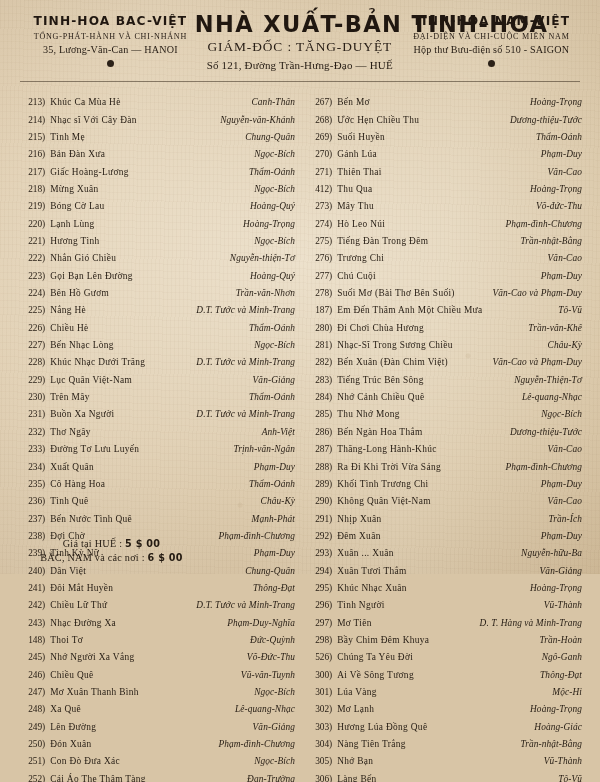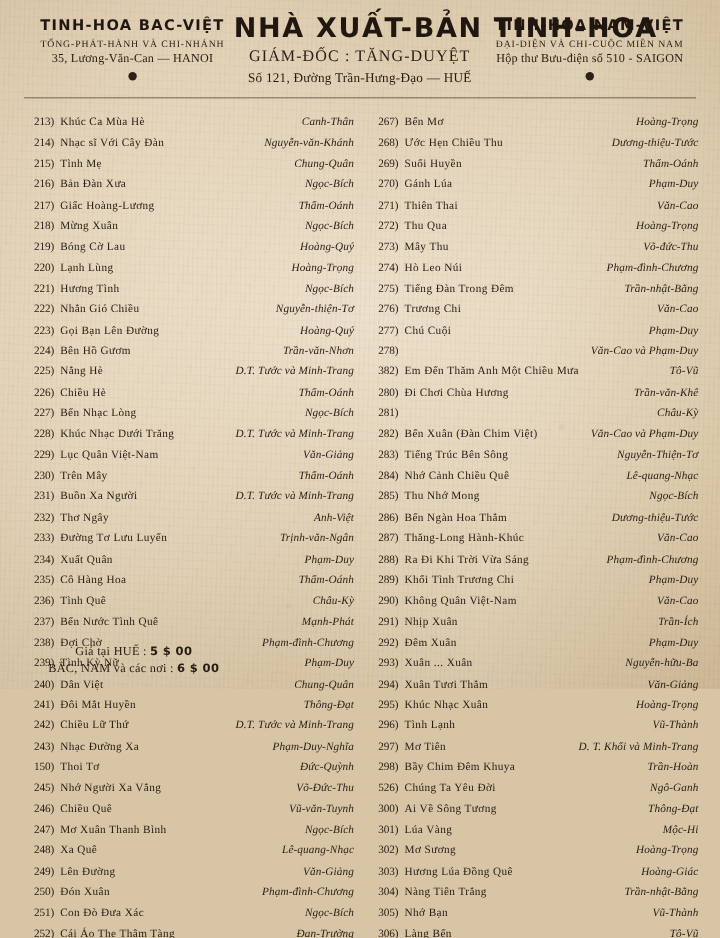--- a/index.html
+++ b/index.html
@@ -454,21 +454,21 @@
           <span class="author">D.T. Tước và Minh-Trang</span>
         </div>
         <div class="entry">
           <span class="num">243</span>
           <span class="paren">)</span>
           <span class="title">Nhạc Đường Xa</span>
           <span class="spacer"></span>
           <span class="author">Phạm-Duy-Nghĩa</span>
         </div>
         <div class="entry">
-          <span class="num">150</span>
+          <span class="num">148</span>
           <span class="paren">)</span>
           <span class="title">Thoi Tơ</span>
           <span class="spacer"></span>
           <span class="author">Đức-Quỳnh</span>
         </div>
         <div class="entry">
           <span class="num">245</span>
           <span class="paren">)</span>
           <span class="title">Nhớ Người Xa Vắng</span>
           <span class="spacer"></span>
@@ -554,21 +554,21 @@
           <span class="author">Phạm-Duy</span>
         </div>
         <div class="entry">
           <span class="num">271</span>
           <span class="paren">)</span>
           <span class="title">Thiên Thai</span>
           <span class="spacer"></span>
           <span class="author">Văn-Cao</span>
         </div>
         <div class="entry">
-          <span class="num">272</span>
+          <span class="num">412</span>
           <span class="paren">)</span>
           <span class="title">Thu Qua</span>
           <span class="spacer"></span>
           <span class="author">Hoàng-Trọng</span>
         </div>
         <div class="entry">
           <span class="num">273</span>
           <span class="paren">)</span>
           <span class="title">Mây Thu</span>
           <span class="spacer"></span>
@@ -598,40 +598,42 @@
         <div class="entry">
           <span class="num">277</span>
           <span class="paren">)</span>
           <span class="title">Chú Cuội</span>
           <span class="spacer"></span>
           <span class="author">Phạm-Duy</span>
         </div>
         <div class="entry">
           <span class="num">278</span>
           <span class="paren">)</span>
+          <span class="title">Suối Mơ (Bài Thơ Bên Suối)</span>
           <span class="spacer"></span>
           <span class="author">Văn-Cao và Phạm-Duy</span>
         </div>
         <div class="entry">
-          <span class="num">382</span>
+          <span class="num">187</span>
           <span class="paren">)</span>
           <span class="title">Em Đến Thăm Anh Một Chiều Mưa</span>
           <span class="spacer"></span>
           <span class="author">Tô-Vũ</span>
         </div>
         <div class="entry">
           <span class="num">280</span>
           <span class="paren">)</span>
           <span class="title">Đi Chơi Chùa Hương</span>
           <span class="spacer"></span>
           <span class="author">Trần-văn-Khê</span>
         </div>
         <div class="entry">
           <span class="num">281</span>
           <span class="paren">)</span>
+          <span class="title">Nhạc-Sĩ Trong Sương Chiều</span>
           <span class="spacer"></span>
           <span class="author">Châu-Kỳ</span>
         </div>
         <div class="entry">
           <span class="num">282</span>
           <span class="paren">)</span>
           <span class="title">Bến Xuân (Đàn Chim Việt)</span>
           <span class="spacer"></span>
           <span class="author">Văn-Cao và Phạm-Duy</span>
         </div>
@@ -722,30 +724,30 @@
         <div class="entry">
           <span class="num">295</span>
           <span class="paren">)</span>
           <span class="title">Khúc Nhạc Xuân</span>
           <span class="spacer"></span>
           <span class="author">Hoàng-Trọng</span>
         </div>
         <div class="entry">
           <span class="num">296</span>
           <span class="paren">)</span>
-          <span class="title">Tình Lạnh</span>
+          <span class="title">Tình Người</span>
           <span class="spacer"></span>
           <span class="author">Vũ-Thành</span>
         </div>
         <div class="entry">
           <span class="num">297</span>
           <span class="paren">)</span>
           <span class="title">Mơ Tiên</span>
           <span class="spacer"></span>
-          <span class="author">D. T. Khối và Minh-Trang</span>
+          <span class="author">D. T. Hàng và Minh-Trang</span>
         </div>
         <div class="entry">
           <span class="num">298</span>
           <span class="paren">)</span>
           <span class="title">Bầy Chim Đêm Khuya</span>
           <span class="spacer"></span>
           <span class="author">Trần-Hoàn</span>
         </div>
         <div class="entry">
           <span class="num">526</span>
@@ -764,21 +766,21 @@
         <div class="entry">
           <span class="num">301</span>
           <span class="paren">)</span>
           <span class="title">Lúa Vàng</span>
           <span class="spacer"></span>
           <span class="author">Mộc-Hi</span>
         </div>
         <div class="entry">
           <span class="num">302</span>
           <span class="paren">)</span>
-          <span class="title">Mơ Sương</span>
+          <span class="title">Mơ Lạnh</span>
           <span class="spacer"></span>
           <span class="author">Hoàng-Trọng</span>
         </div>
         <div class="entry">
           <span class="num">303</span>
           <span class="paren">)</span>
           <span class="title">Hương Lúa Đồng Quê</span>
           <span class="spacer"></span>
           <span class="author">Hoàng-Giác</span>
         </div>

